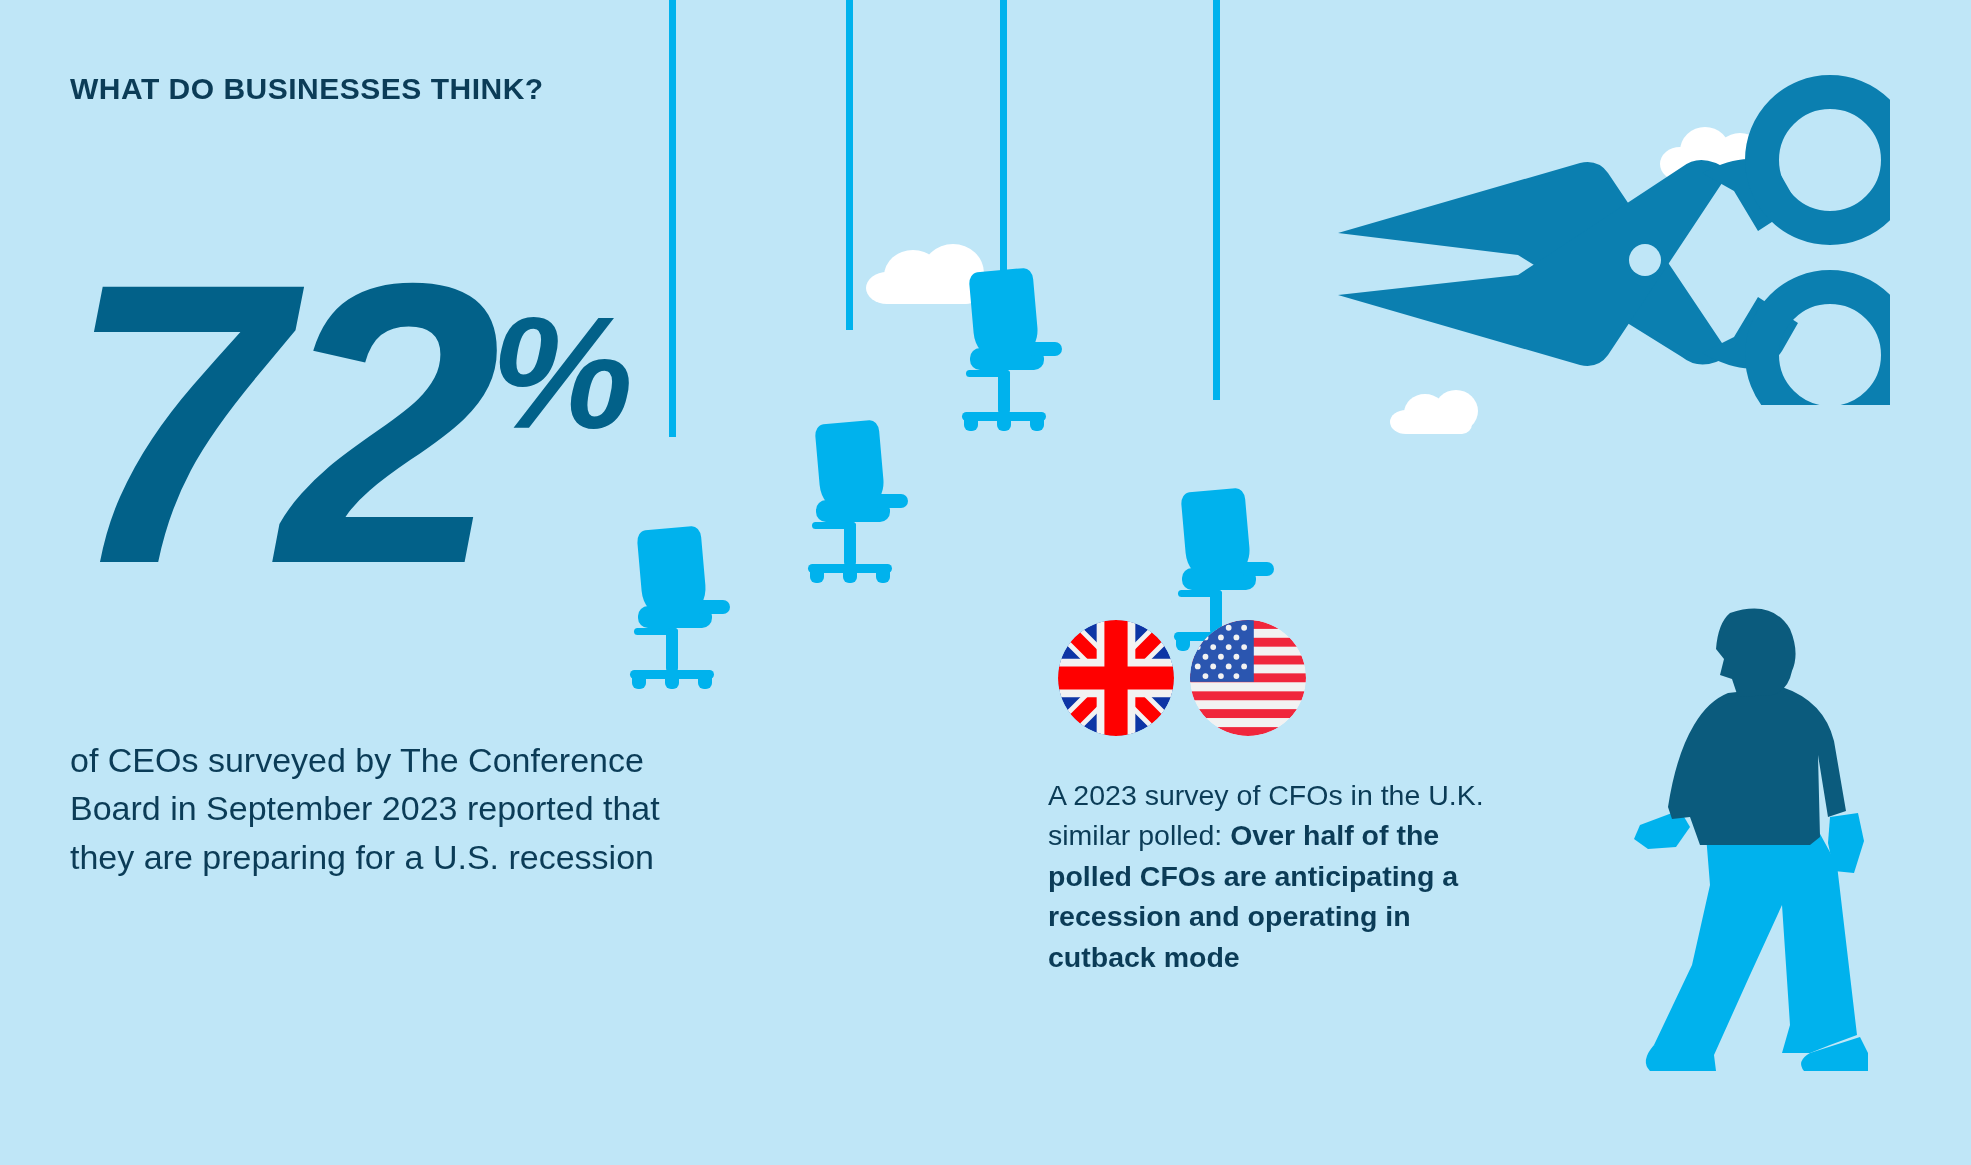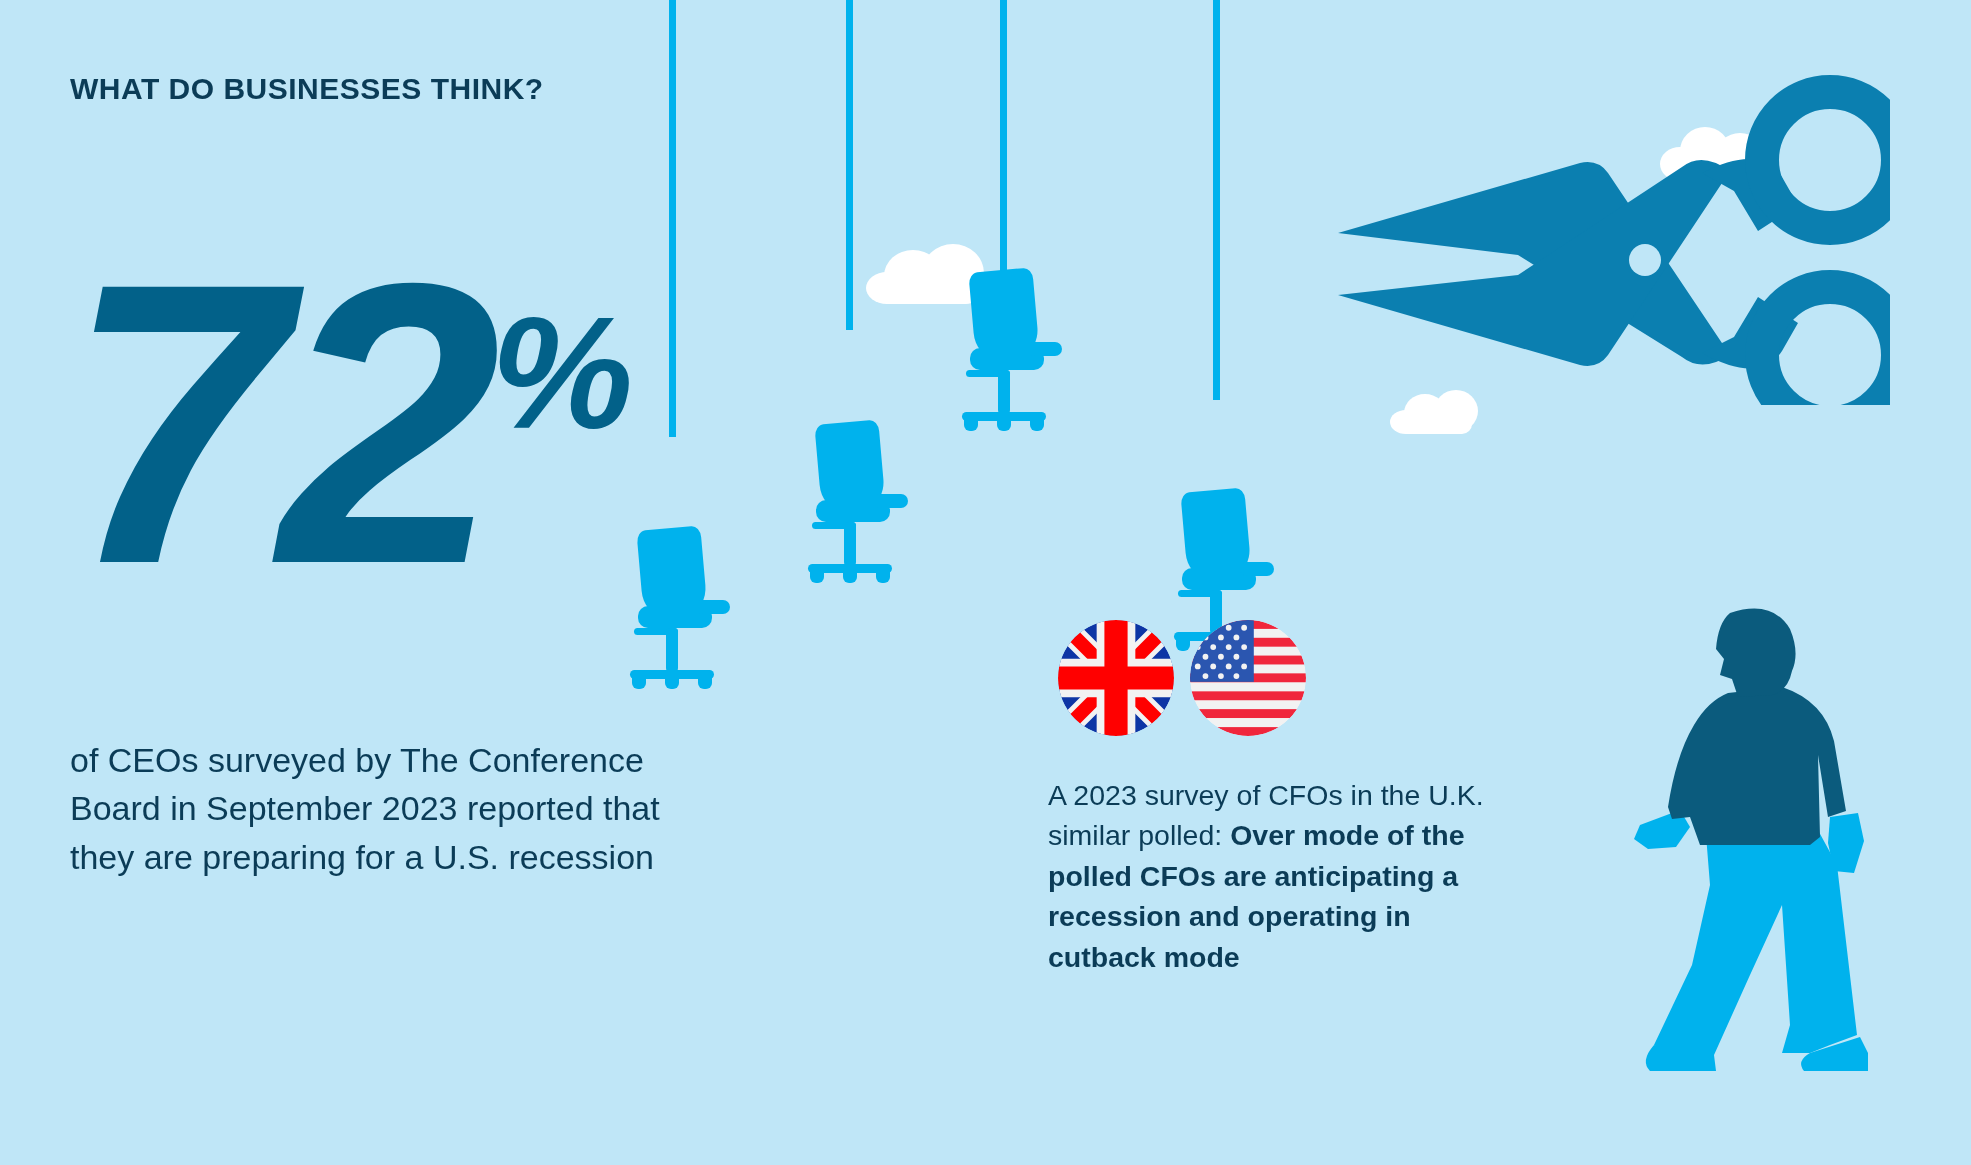--- a/index.html
+++ b/index.html
@@ -286,19 +286,19 @@
           <circle cx="8" cy="29" r="1.5"></circle>
             <circle cx="16" cy="29" r="1.5"></circle>
             <circle cx="24" cy="29" r="1.5"></circle>
         </g>
       </g>
     </svg>
   </div>
 
   <div class="para" style="left:1048px; top:775px; width:560px; font-size:28.5px;">
     <div>A 2023 survey of CFOs in the U.K.</div>
-    <div><span>similar polled: </span><b>Over mode of the</b></div>
+    <div><span>similar polled: </span><b>Over half of the</b></div>
     <div><b>polled CFOs are anticipating a</b></div>
     <div><b>recession and operating in</b></div>
     <div><b>cutback mode</b></div>
   </div>
 
 </div>
 
 </body></html>

